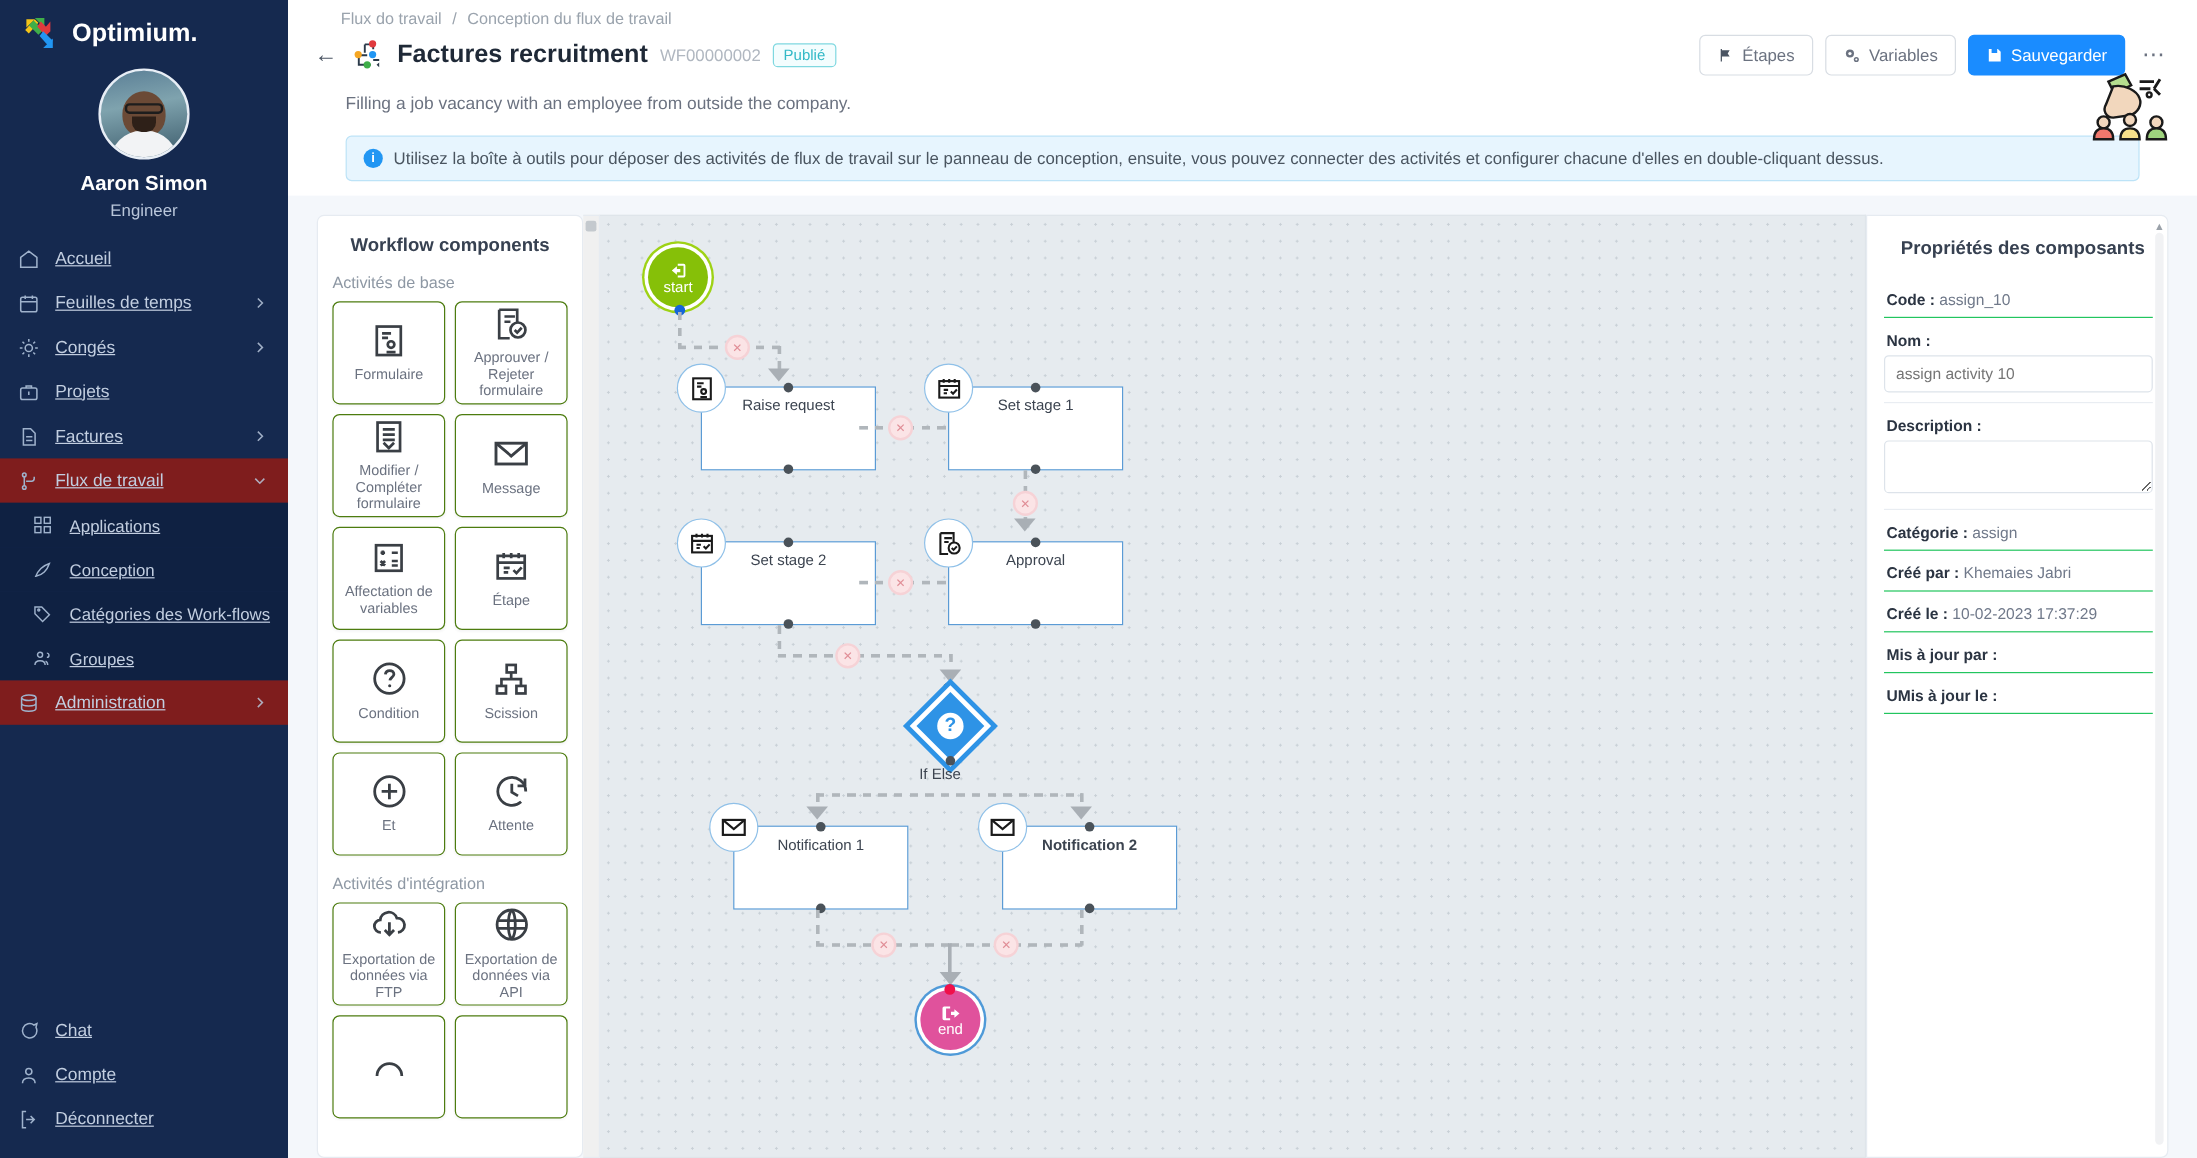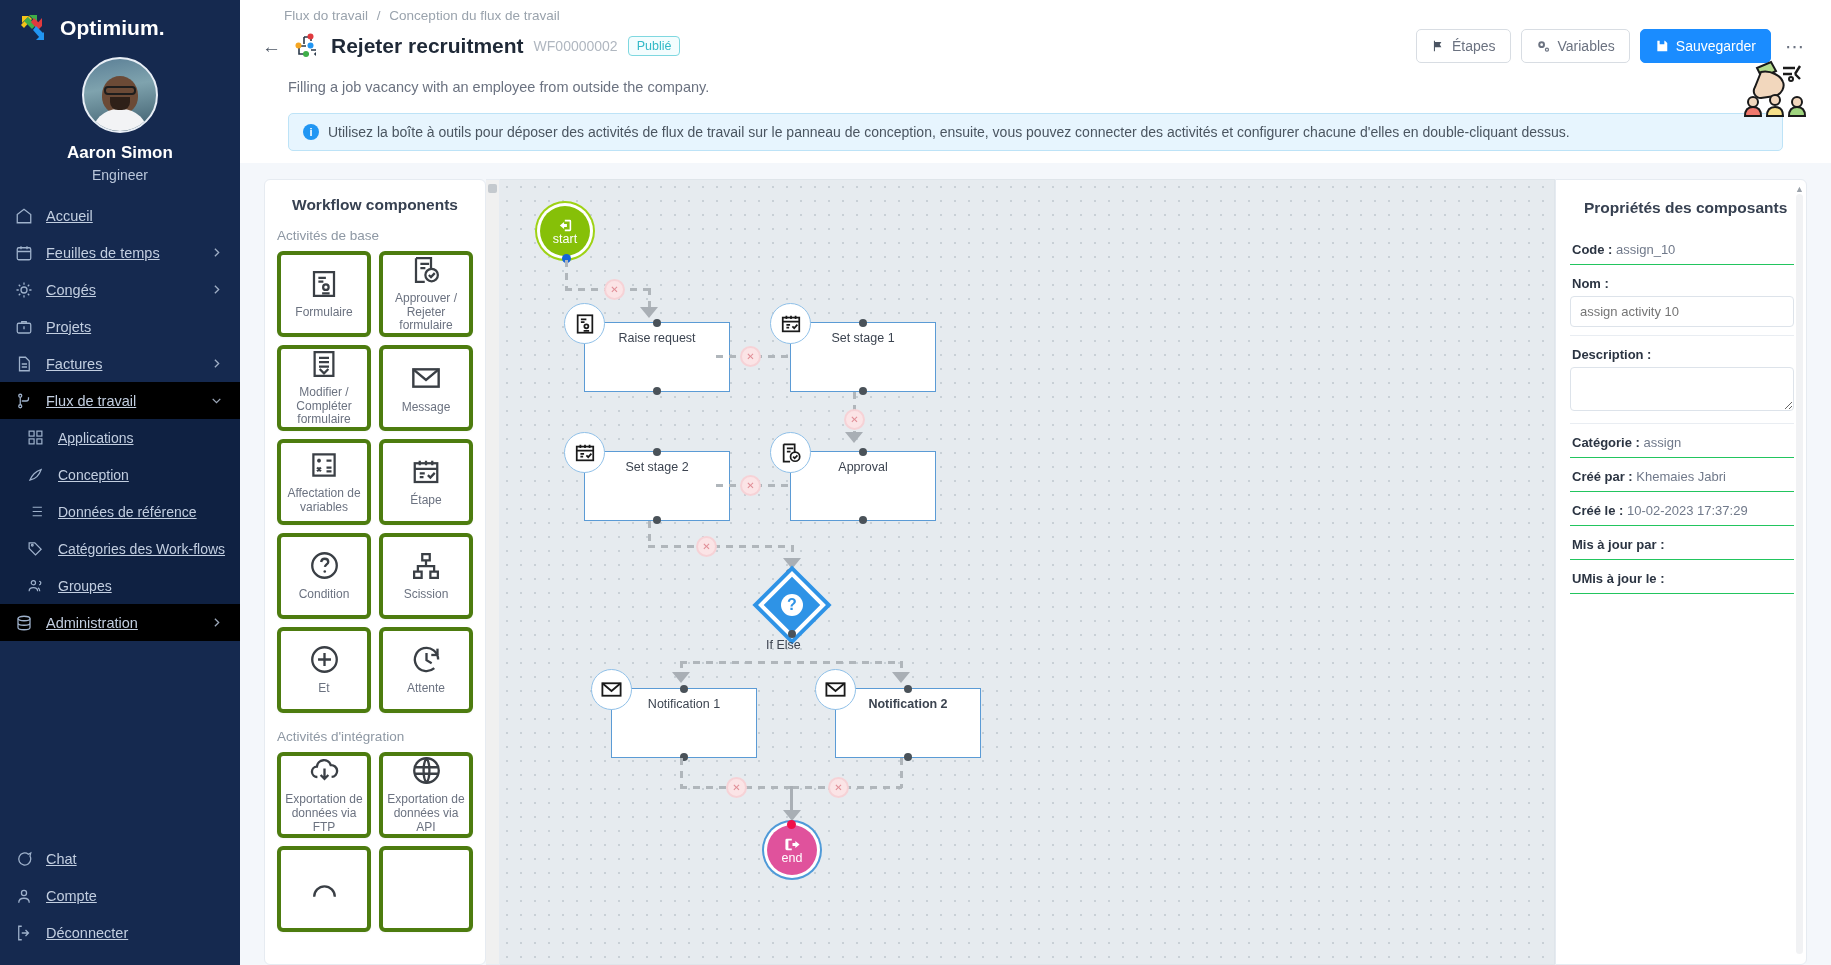--- a/index.html
+++ b/index.html
@@ -39,21 +39,21 @@
   .user-role { text-align:center; font-size:14px; color:#b9c6da; margin-top:4px; }
   .nav { margin-top: 14px; }
   .nav-item {
     display:flex; align-items:center; gap:13px;
     padding: 9px 16px 9px 14px; font-size:14.5px; color:#c2cee0;
     cursor:pointer; position:relative;
   }
   .nav-item .ico { width:19px; height:19px; flex:0 0 19px; display:flex; align-items:center; justify-content:center; }
   .nav-item .lbl { flex:1; white-space:nowrap;text-decoration:underline; }
   .nav-item .chev { width:14px; flex:0 0 14px; opacity:.85; }
-  .nav-item.active-parent { background:#000000; }
+  .nav-item.active-parent { background:#7f1d1d; }
   .nav-item.sub { padding-left:26px; font-size:14px; background:#0f2142; }
   .nav-bottom { position:absolute; bottom:14px; left:0; right:0; }
   svg.i { display:block; }
 
   
   .main { flex:1; height:965px; display:flex; flex-direction:column;
           background:#f4f7fb; overflow:hidden; }
   .topbar { background:#fff; padding: 6px 22px 12px 22px; position:relative; flex:0 0 auto; }
   .breadcrumb { font-size:13.5px; color:#9aa3ad; padding: 2px 0 6px 22px; }
   .breadcrumb .sep { margin: 0 5px; }
@@ -89,21 +89,21 @@
   .workspace { flex:1; display:flex; padding: 16px 24px 0 24px; gap:0; min-height:0; }
 
   .components {
     width:222px; flex:0 0 222px; background:#fff; border:1px solid #e6ebf1;
     border-radius:6px; overflow:hidden; position:relative;
   }
   .comp-title { text-align:center; font-size:15.5px; font-weight:bold; color:#374151; padding:16px 6px 10px; }
   .comp-section { font-size:13.5px; color:#8e98a4; padding: 4px 0 8px 12px; }
   .comp-grid { display:grid; grid-template-columns:1fr 1fr; gap:8px; padding: 0 12px 12px 12px; }
   .comp-card {
-    background:#fff; border:4px solid #4d7c0f; border-radius:6px;
+    background:#fff; border:1px solid #4d7c0f; border-radius:6px;
     height:86px; display:flex; flex-direction:column; align-items:center; justify-content:center;
     gap:7px; cursor:grab; box-shadow:0 1px 2px rgba(16,24,40,.04);
   }
   .comp-card .cl { font-size:12px; color:#6b7280; text-align:center; line-height:1.15; padding:0 4px; }
 
   .canvas-area { flex:1; display:flex; min-width:0; }
   .canvas-scroll-col { width:14px; flex:0 0 14px; background:#f0f0f0; border:1px solid #e6ebf1; border-left:none;
      position:relative; }
   .canvas-scroll-col .thumb { position:absolute; top:4px; left:2px; width:9px; height:9px;
      background:#c4c9ce; border-radius:2px; }
@@ -302,28 +302,20 @@
         <span class="ico">
             <svg class="i" width="17" height="17" viewBox="0 0 24 24" fill="none" stroke="#9fb2cc" stroke-width="1.7">
               <path d="M4 20s6-1 10-5 6-10 6-10-6 2-10 6-6 9-6 9z"></path>
             </svg>
           </span>
         <span class="lbl">Conception</span>
       </div>
       <div class="nav-item sub">
         <span class="ico">
             <svg class="i" width="17" height="17" viewBox="0 0 24 24" fill="none" stroke="#9fb2cc" stroke-width="1.7">
-              <path d="M8 6h13M8 12h13M8 18h13M3 6h.01M3 12h.01M3 18h.01"></path>
-            </svg>
-          </span>
-        <span class="lbl">Données de référence</span>
-      </div>
-      <div class="nav-item sub">
-        <span class="ico">
-            <svg class="i" width="17" height="17" viewBox="0 0 24 24" fill="none" stroke="#9fb2cc" stroke-width="1.7">
               <path d="M3 12V4h8l9 9-8 8z"></path>
               <circle cx="7.5" cy="7.5" r="1.2"></circle>
             </svg>
           </span>
         <span class="lbl">Catégories des Work-flows</span>
       </div>
       <div class="nav-item sub">
         <span class="ico">
             <svg class="i" width="17" height="17" viewBox="0 0 24 24" fill="none" stroke="#9fb2cc" stroke-width="1.7">
               <circle cx="9" cy="8" r="3"></circle>
@@ -393,21 +385,21 @@
           <svg class="i" width="30" height="30" viewBox="0 0 30 30">
             <path d="M13 6h7M13 6v7M8 15h7M20 6v4M20 19h5" stroke="#2b3a4a" stroke-width="1.6" fill="none"></path>
             <path d="M8 15v8h10" stroke="#2b3a4a" stroke-width="1.6" fill="none"></path>
             <circle cx="19.5" cy="5.5" r="3" fill="#e03a3e"></circle>
             <circle cx="7.5" cy="14.5" r="3" fill="#f5a623"></circle>
             <circle cx="19.5" cy="14.5" r="3" fill="#2196f3"></circle>
             <circle cx="15" cy="23" r="3" fill="#3fae49"></circle>
             <path d="M23 23l4 0-2-2.2z" fill="#2b3a4a" transform="rotate(-90 25 23)"></path>
           </svg>
         </span>
-        <span class="wf-title">Rejeter recruitment</span>
+        <span class="wf-title">Factures recruitment</span>
         <span class="wf-code">WF00000002</span>
         <span class="badge-pub">Publié</span>
 
         <div class="title-actions">
           <button class="btn">
             <span>
                 <svg class="i" width="14" height="14" viewBox="0 0 24 24" fill="#4b5563">
                   <path d="M5 3v18h1.8v-7h11L15 9.5 17.8 5H6.8V3z"></path>
                 </svg>
               </span>

